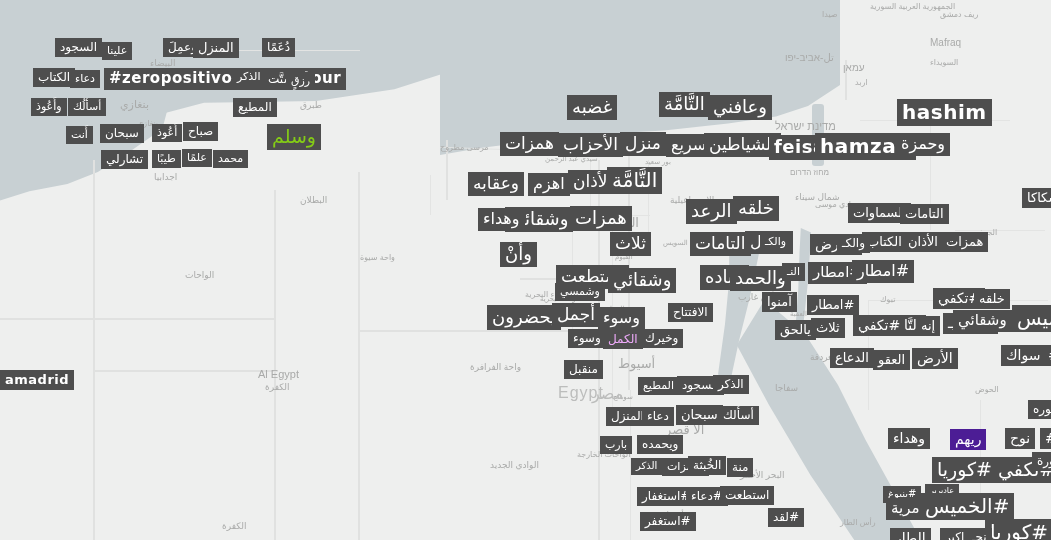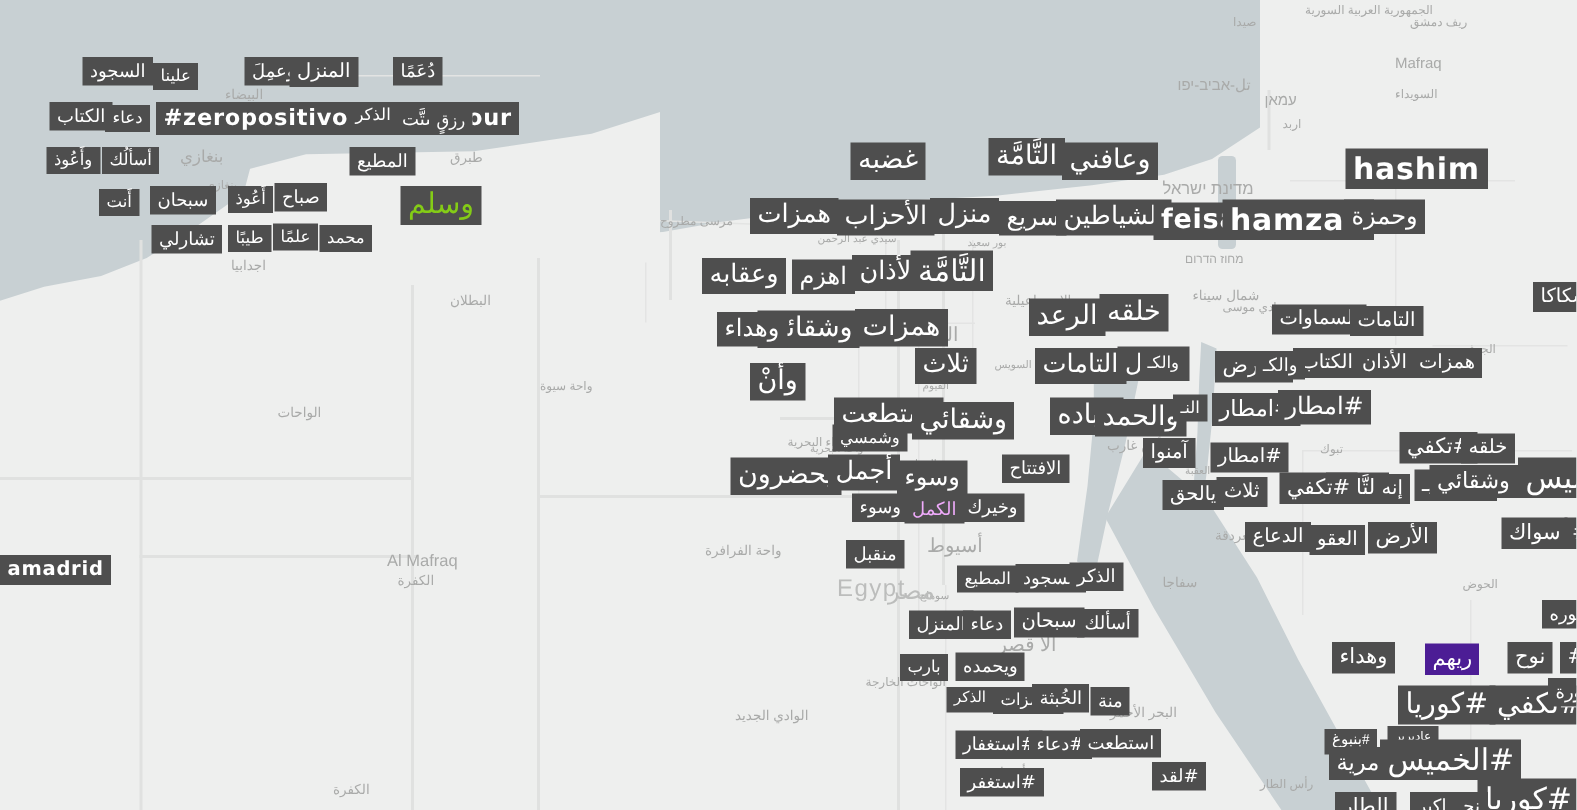--- a/index.html
+++ b/index.html
@@ -113,24 +113,24 @@
         <div class="maplabel" style="left: 610px; top: 305px; font-size: 7px;">المنيا</div>
         <div class="maplabel" style="left: 618px; top: 356px; font-size: 13px;">أسيوط</div>
         <div class="maplabel" style="left: 470px; top: 362px; font-size: 9px;">واحة الفرافرة</div>
         <div class="maplabel" style="left: 808px; top: 318px; font-size: 7px;">شرم الشيخ</div>
         <div class="maplabel" style="left: 810px; top: 352px; font-size: 9px;">الغردقة</div>
         <div class="maplabel" style="left: 775px; top: 383px; font-size: 9px;">سفاجا</div>
         <div class="maplabel" style="left: 613px; top: 393px; font-size: 7px;">سوهاج</div>
         <div class="maplabel" style="left: 665px; top: 422px; font-size: 13px;">الأ قصر</div>
         <div class="maplabel" style="left: 577px; top: 450px; font-size: 8px;">الواحات الخارجة</div>
         <div class="maplabel" style="left: 740px; top: 470px; font-size: 9px;">البحر الأحمر</div>
-        <div class="maplabel" style="left: 490px; top: 472px; font-size: 9px;">الوادي الجديد</div>
+        <div class="maplabel" style="left: 490px; top: 460px; font-size: 9px;">الوادي الجديد</div>
         <div class="maplabel" style="left: 660px; top: 510px; font-size: 9px;">أسوان</div>
         <div class="maplabel" style="left: 840px; top: 518px; font-size: 8px;">رأس الطار</div>
-        <div class="maplabel" style="left: 258px; top: 368px; font-size: 11px;">Al Mafraq</div>
+        <div class="maplabel" style="left: 258px; top: 368px; font-size: 11px;">Al Egypt</div>
         <div class="maplabel" style="left: 265px; top: 382px; font-size: 9px;">الكفرة</div>
         <div class="maplabel" style="left: 222px; top: 521px; font-size: 9px;">الكفرة</div>
         <div class="maplabel" style="left: 785px; top: 52px; font-size: 10px;">تل-אביב-יפו</div>
         <div class="maplabel" style="left: 775px; top: 120px; font-size: 11px;">מדינת ישראל</div>
         <div class="maplabel" style="left: 790px; top: 168px; font-size: 8px;">מחוז הדרום</div>
         <div class="maplabel" style="left: 843px; top: 62px; font-size: 10px;">עמאן</div>
         <div class="maplabel" style="left: 930px; top: 37px; font-size: 10px;">Mafraq</div>
         <div class="maplabel" style="left: 822px; top: 10px; font-size: 8px;">صيدا</div>
         <div class="maplabel" style="left: 940px; top: 10px; font-size: 8px;">ريف دمشق</div>
         <div class="maplabel" style="left: 870px; top: 2px; font-size: 8px;">الجمهورية العربية السورية</div>
@@ -254,21 +254,21 @@
       <div class="wlabel ar" style="left: 1040px; top: 428px; font-size: 14px; background: rgb(78, 78, 78); color: rgb(255, 255, 255);">#</div>
       <div class="wlabel ar" style="left: 600px; top: 436px; font-size: 11px; background: rgb(78, 78, 78); color: rgb(255, 255, 255);">بارب</div>
       <div class="wlabel ar" style="left: 637px; top: 435px; font-size: 12px; background: rgb(78, 78, 78); color: rgb(255, 255, 255);">ويحمده</div>
       <div class="wlabel ar" style="left: 939px; top: 460px; font-size: 12px; background: rgb(78, 78, 78); color: rgb(255, 255, 255); padding-left: 21px;">ولجنا</div>
       <div class="wlabel ar" style="left: 932px; top: 457px; font-size: 19px; background: rgb(78, 78, 78); color: rgb(255, 255, 255);">#كوريا</div>
       <div class="wlabel ar" style="left: 993px; top: 457px; font-size: 19px; background: rgb(78, 78, 78); color: rgb(255, 255, 255);">#تكفي</div>
       <div class="wlabel ar" style="left: 631px; top: 458px; font-size: 10px; background: rgb(78, 78, 78); color: rgb(255, 255, 255);">الذكر</div>
       <div class="wlabel ar" style="left: 662px; top: 458px; font-size: 11px; background: rgb(78, 78, 78); color: rgb(255, 255, 255);">الهمزات</div>
       <div class="wlabel ar" style="left: 688px; top: 456px; font-size: 12px; background: rgb(78, 78, 78); color: rgb(255, 255, 255);">الخُبثة</div>
       <div class="wlabel ar" style="left: 727px; top: 458px; font-size: 12px; background: rgb(78, 78, 78); color: rgb(255, 255, 255);">منة</div>
-      <div class="wlabel ar" style="left: 883px; top: 486px; font-size: 10px; background: rgb(78, 78, 78); color: rgb(255, 255, 255); font-family: Liberation Serif, serif;">#بنبوغ</div>
+      <div class="wlabel ar" style="left: 883px; top: 486px; font-size: 10px; background: rgb(78, 78, 78); color: rgb(255, 255, 255);">#بنبوغ</div>
       <div class="wlabel ar" style="left: 925px; top: 484px; font-size: 8px; background: rgb(78, 78, 78); color: rgb(255, 255, 255);">عادبرير</div>
       <div class="wlabel ar" style="left: 637px; top: 487px; font-size: 12px; background: rgb(78, 78, 78); color: rgb(255, 255, 255);">#استغفار</div>
       <div class="wlabel ar" style="left: 686px; top: 487px; font-size: 12px; background: rgb(78, 78, 78); color: rgb(255, 255, 255);">#دعاء</div>
       <div class="wlabel ar" style="left: 720px; top: 486px; font-size: 12px; background: rgb(78, 78, 78); color: rgb(255, 255, 255);">استطعت</div>
       <div class="wlabel ar" style="left: 886px; top: 498px; font-size: 15px; background: rgb(78, 78, 78); color: rgb(255, 255, 255);">مرية</div>
       <div class="wlabel ar" style="left: 920px; top: 493px; font-size: 20px; background: rgb(78, 78, 78); color: rgb(255, 255, 255);">#الخميس</div>
       <div class="wlabel ar" style="left: 640px; top: 512px; font-size: 12px; background: rgb(78, 78, 78); color: rgb(255, 255, 255);">#استغفر</div>
       <div class="wlabel ar" style="left: 768px; top: 508px; font-size: 12px; background: rgb(78, 78, 78); color: rgb(255, 255, 255);">#لقد</div>
       <div class="wlabel ar" style="left: 985px; top: 519px; font-size: 20px; background: rgb(78, 78, 78); color: rgb(255, 255, 255);">#كوريا</div>
       <div class="wlabel ar" style="left: 890px; top: 528px; font-size: 14px; background: rgb(78, 78, 78); color: rgb(255, 255, 255);">الطار</div>

